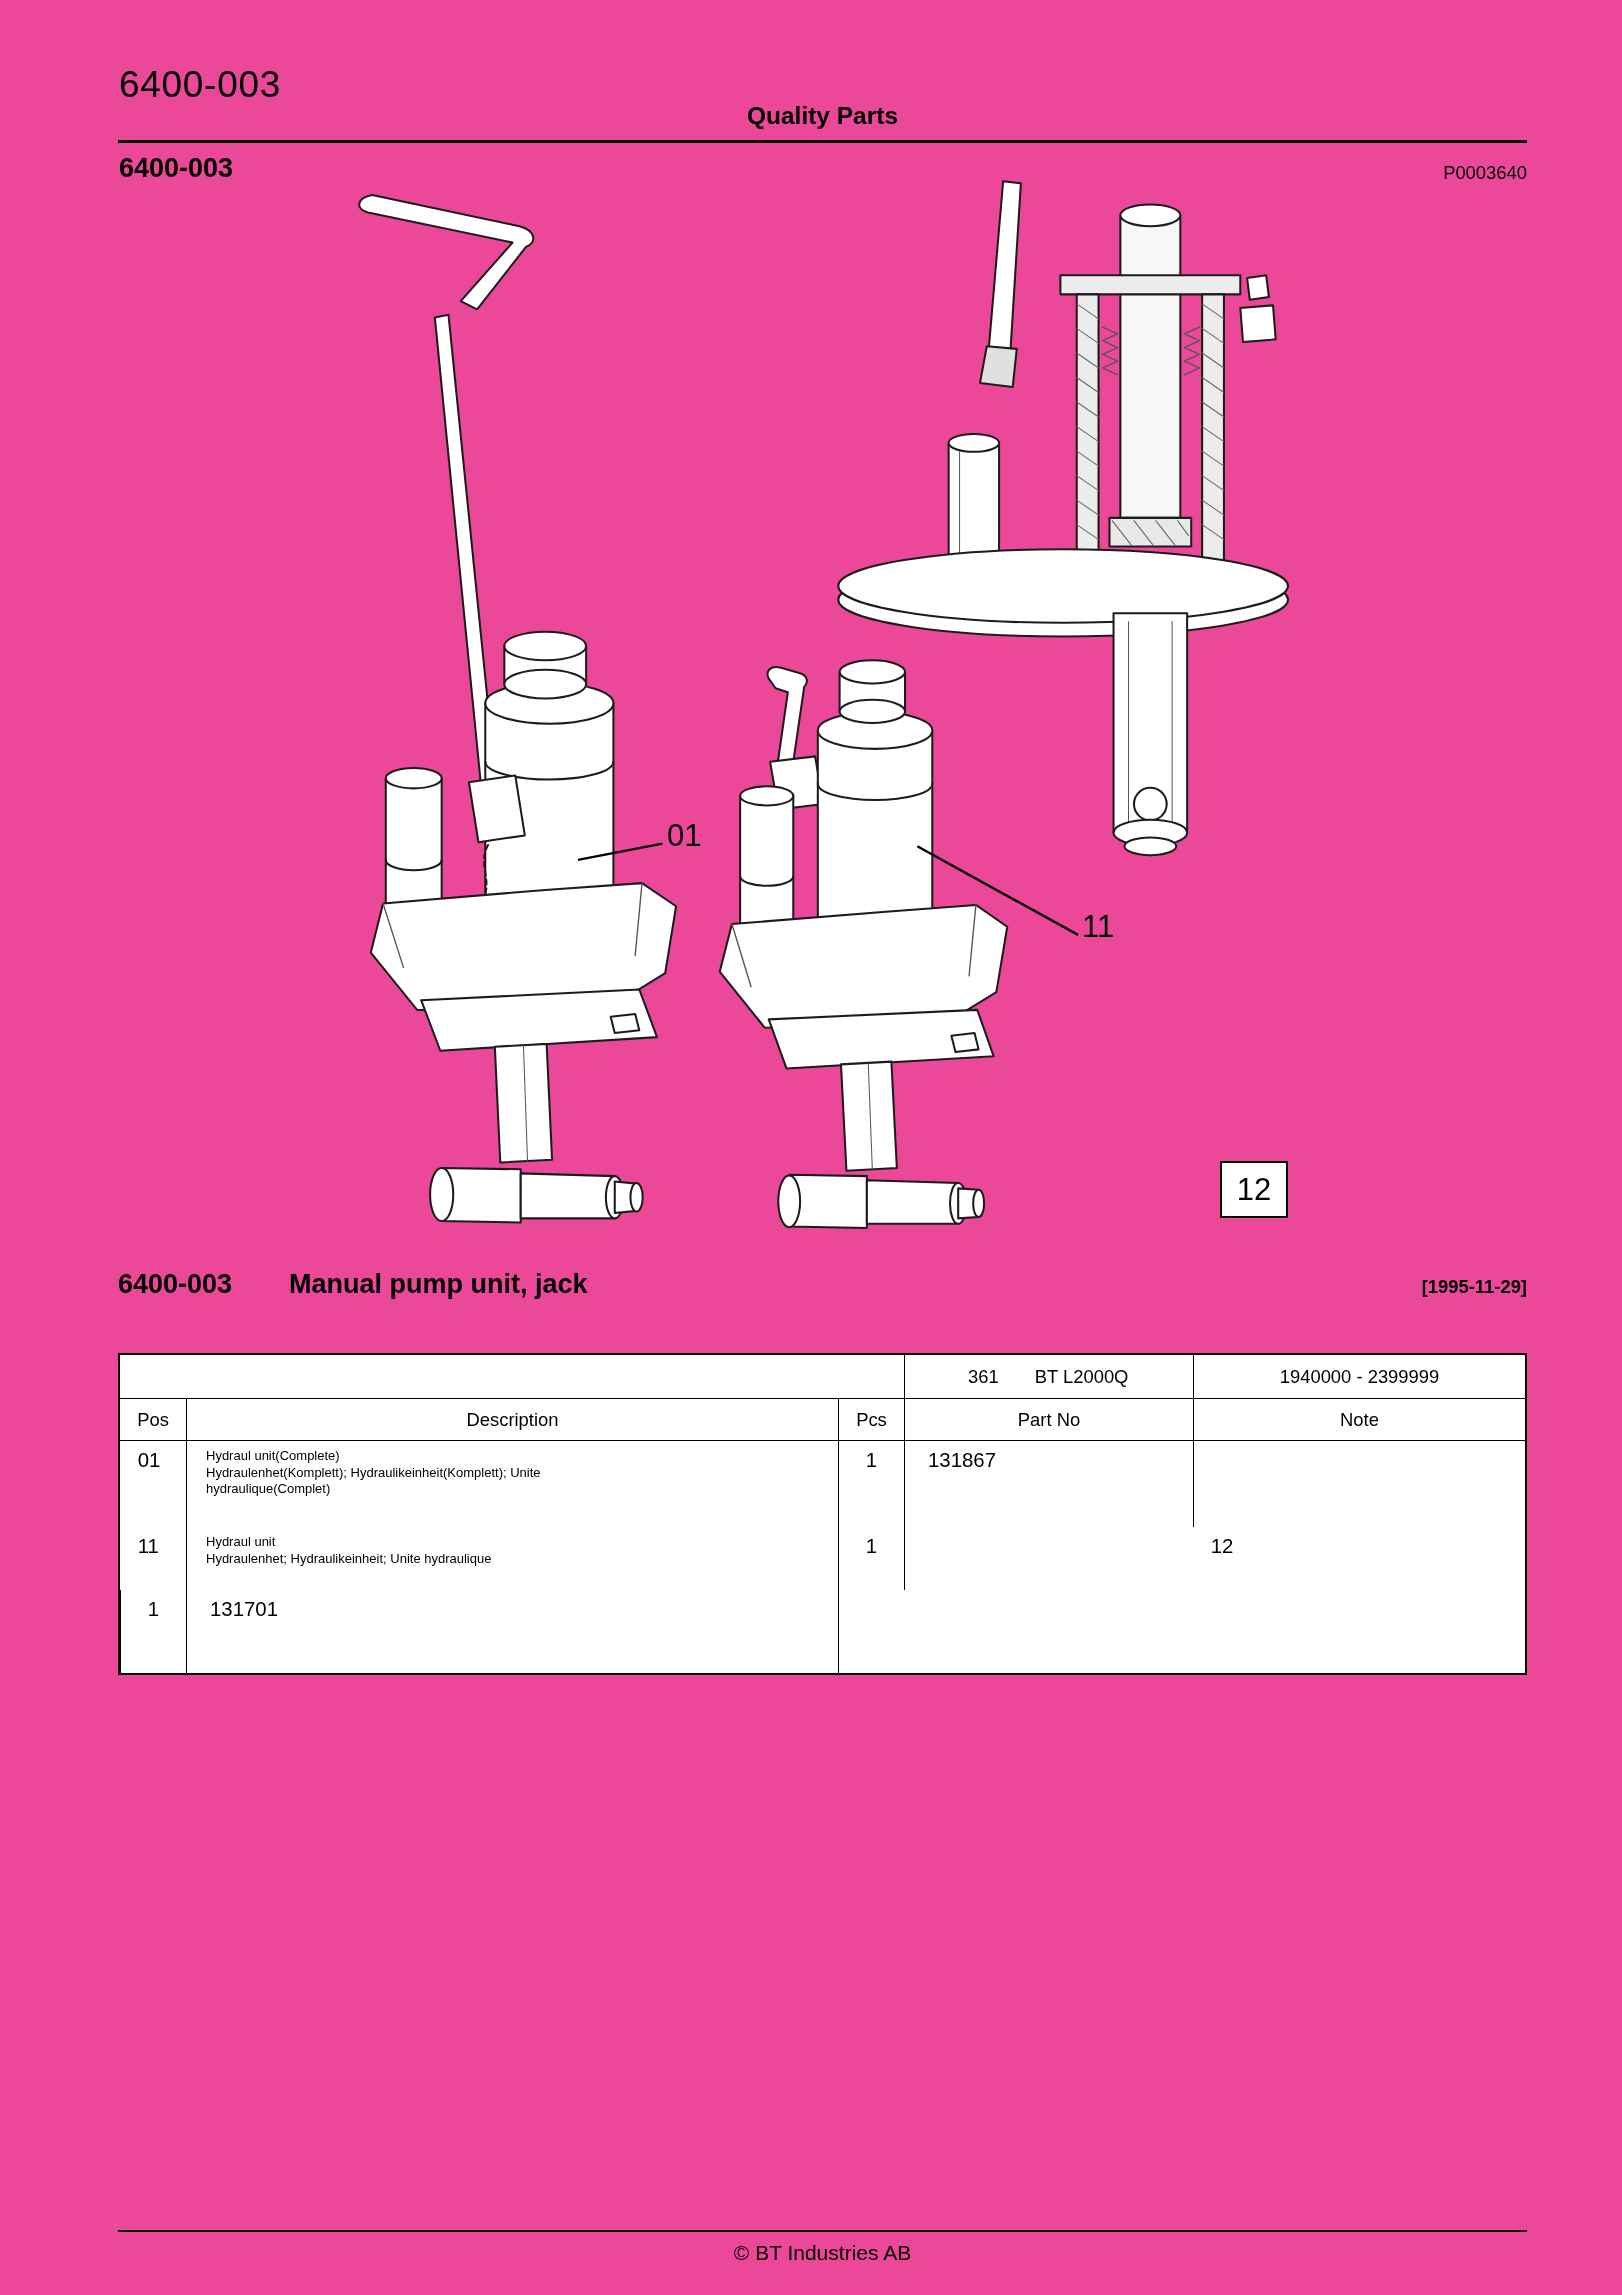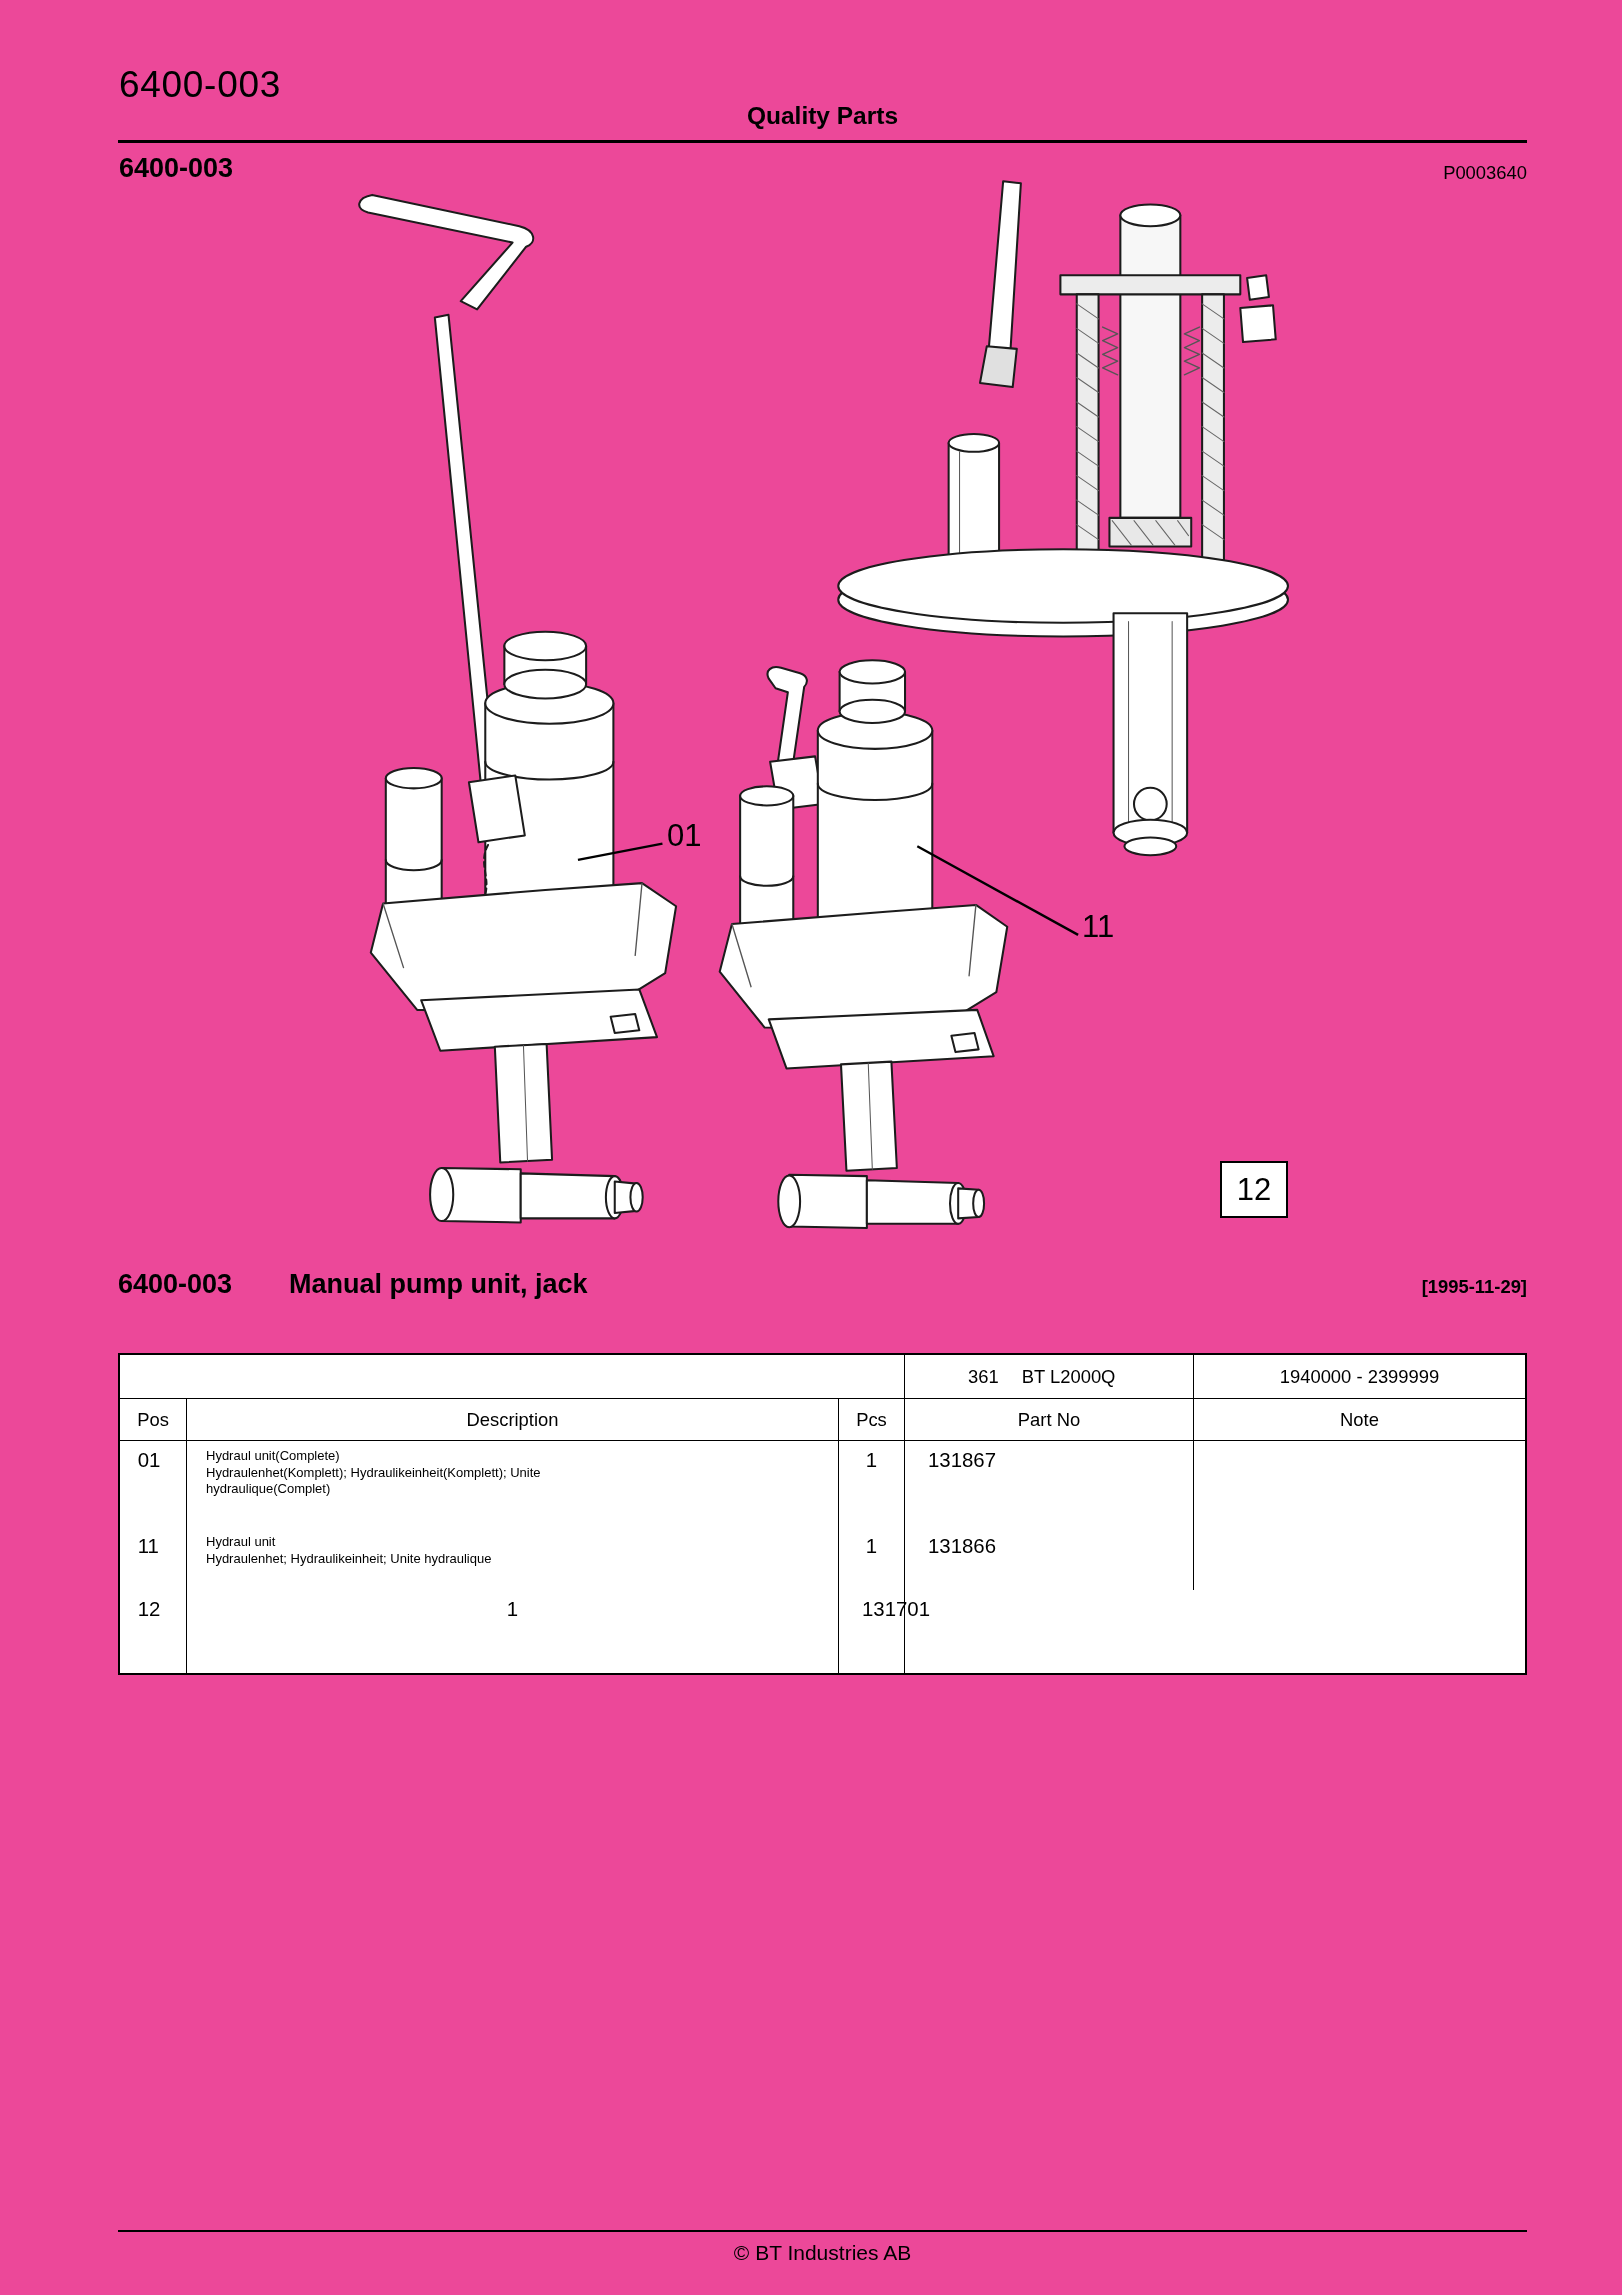--- a/index.html
+++ b/index.html
@@ -33,21 +33,21 @@
   .sh-title { font-size:27px; font-weight:700; margin-left:57px; }
   .sh-date  { position:absolute; right:0; top:6.8px; font-size:18.4px; font-weight:700; }
   .section-subtitle { position:absolute; left:290px; top:1310px; font-size:20.4px; }
 
   
   .parts-table { position:absolute; left:118px; top:1353px; width:1409px; border:2px solid #000; background:#fff; }
   .model-row {
     display:grid; grid-template-columns:784px 289px auto; height:44px;
     border-bottom:1.4px solid #000; font-size:18.4px;
   }
-  .mr-model  { border-left:1.4px solid #000; display:flex; align-items:center; padding-left:63px; gap:23px; }
+  .mr-model  { border-left:1.4px solid #000; display:flex; align-items:center; padding-left:63px; gap:36px; }
   .mr-serial { border-left:1.4px solid #000; display:flex; align-items:center; justify-content:center; }
 
   .head-row {
     display:grid; grid-template-columns:66px 652px 66px 289px auto; height:42px;
     border-bottom:1.4px solid #000; font-size:18.4px;
   }
   .head-row > div { display:flex; align-items:center; justify-content:center; border-left:1.4px solid #000; }
   .head-row > div.first { border-left:none; }
 
   .tbody { display:grid; grid-template-columns:66px 652px 66px 289px auto; grid-template-rows:86px 63px 83px; }
@@ -235,21 +235,20 @@
       <div class="c-pcs">1</div>
       <div class="c-part">131867</div>
       <div class="c-note"></div>
 
       <div class="c-pos first">11</div>
       <div class="c-desc">
         <span class="desc-main">Hydraul unit</span>
         <span class="desc-sub">Hydraulenhet; Hydraulikeinheit; Unite hydraulique</span>
       </div>
       <div class="c-pcs">1</div>
-      <div class="c-part">131866</div>
       <div class="c-note"></div>
 
       <div class="c-pos first">12</div>
       <div class="c-pcs">1</div>
       <div class="c-part">131701</div>
       <div class="c-note"></div>
     </div>
   </div>
 
   <div class="footer-rule"></div>

